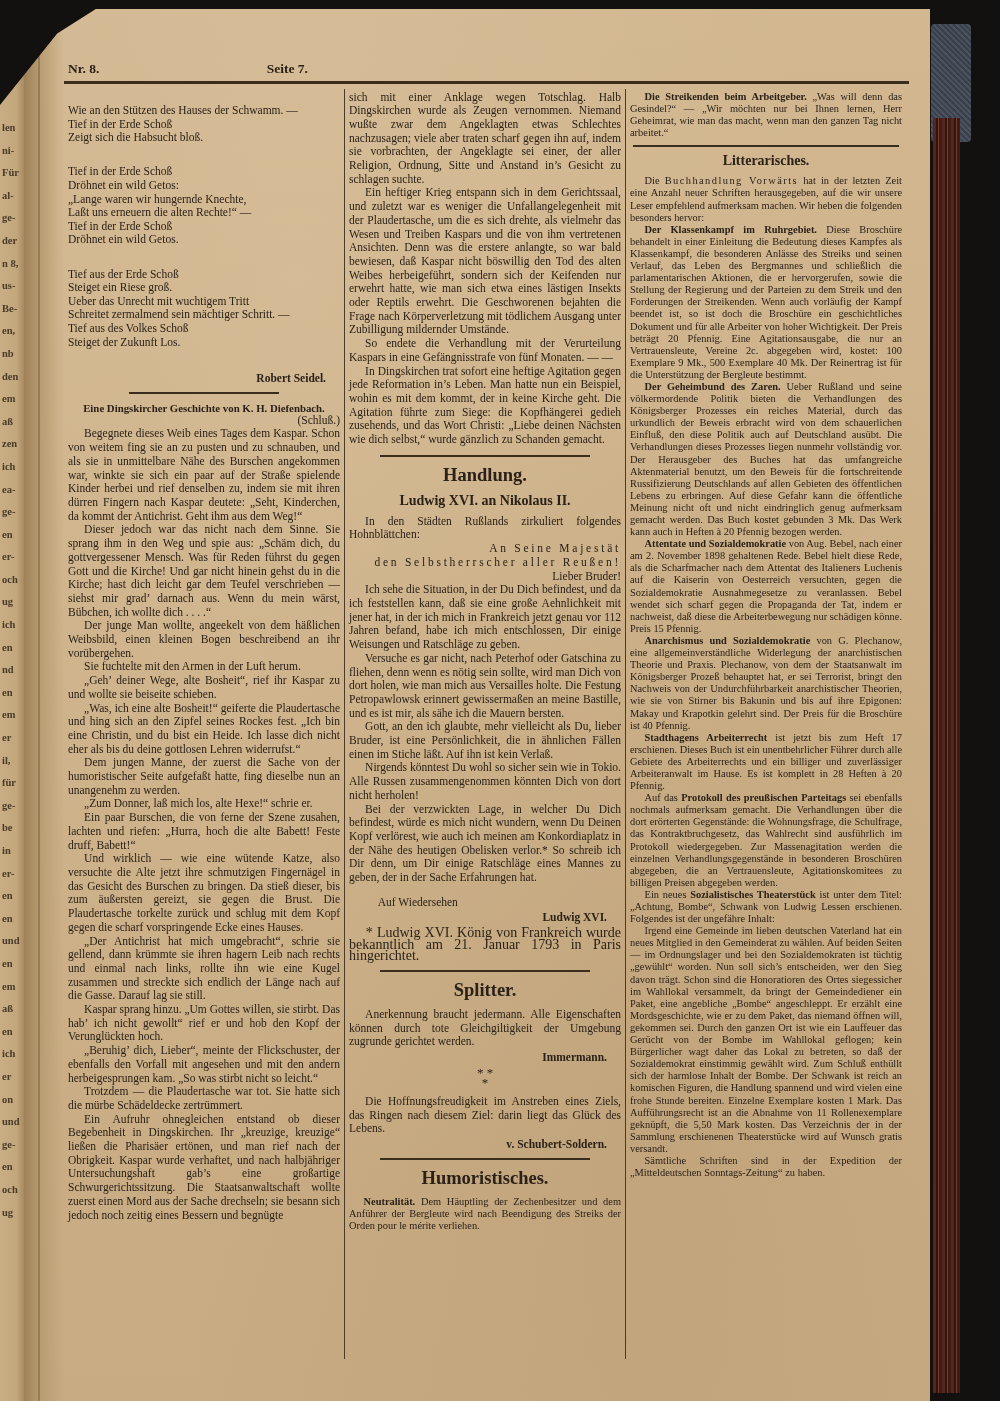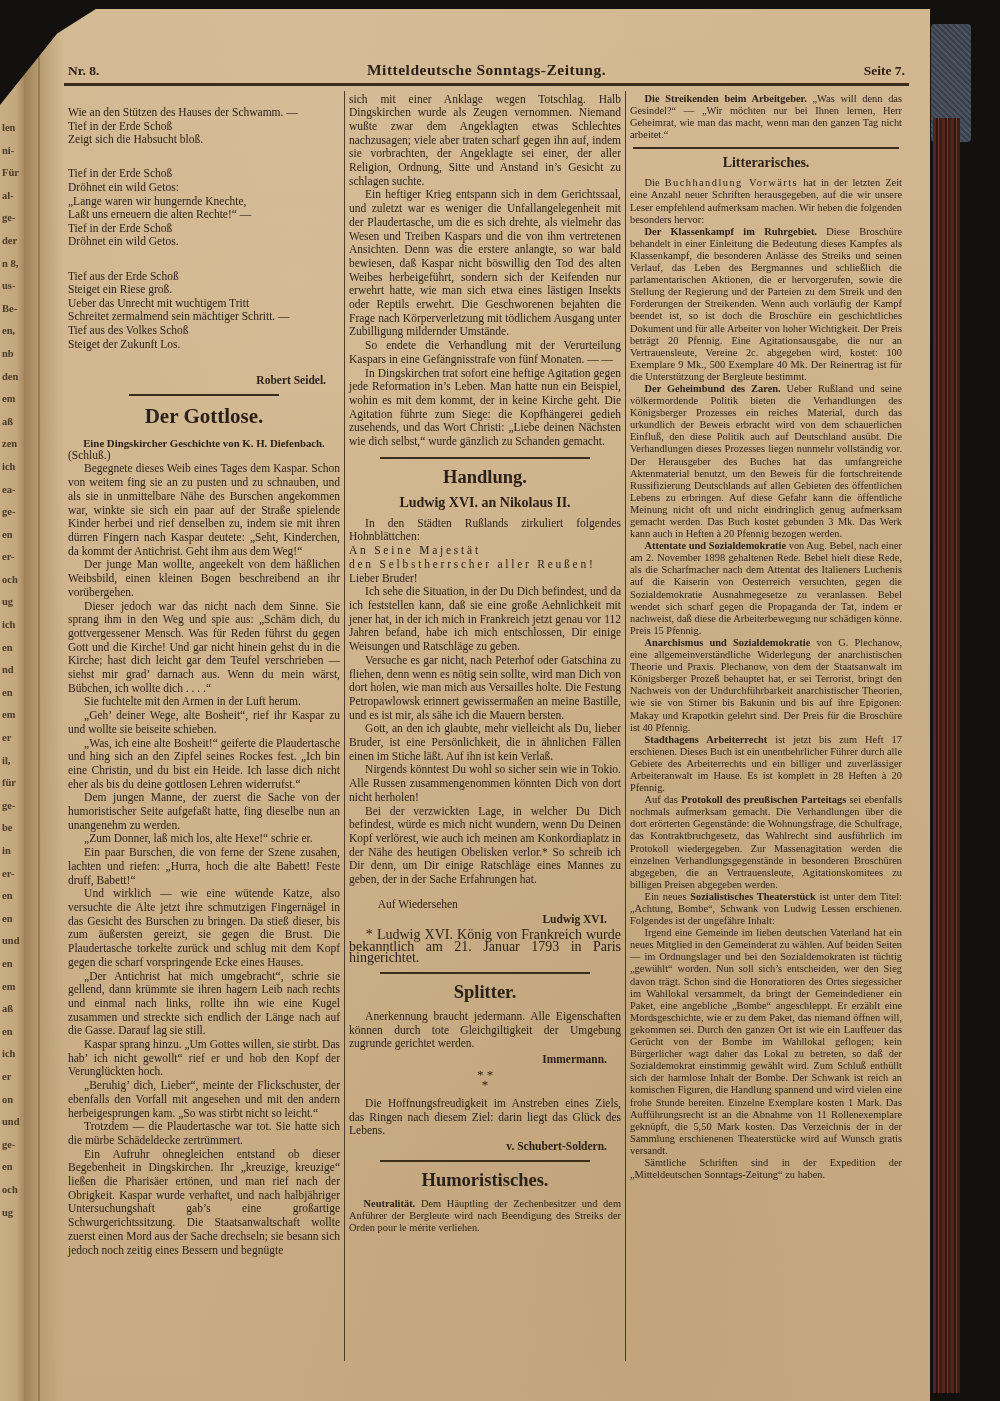--- a/index.html
+++ b/index.html
@@ -68,21 +68,21 @@
   .sig{text-align:right;font-weight:bold;font-size:11.5px;padding-right:14px;margin:2px 0 4px 0;}
   .rule{height:2px;background:#3b2d1d;margin:8px auto;}
   .w150{width:150px;}
   .w210{width:210px;}
   .wfull{width:98%;height:2.5px;margin:6px auto;}
   h2,h3{margin:0;text-align:center;font-weight:bold;}
   .h-big{font-size:21px;margin:4px 0 8px 0;}
   .h-mid{font-size:18.5px;margin:2px 0 7px 0;}
   .h-sub{font-size:14px;margin:0 0 6px 0;}
   .subtitle{font-size:10.8px;font-weight:bold;text-align:center;margin-bottom:0;}
-  .center{text-align:left;text-indent:0;}
+  .center{text-align:right;text-indent:0;}
   .sperr-line{letter-spacing:.24em;}
   .lead{font-weight:bold;}
   .sperr{letter-spacing:.14em;}
   .stars{text-align:center;white-space:pre-line;font-size:13px;line-height:10px;margin:5px 0 7px 0;}
   .footnote{font-size:14px;line-height:11.5px;text-align:justify;text-indent:1.2em;margin-top:3px;}
   .closing{text-indent:2.5em;margin-top:11px;}
 </style>
 </head>
 <body>
 
@@ -138,21 +138,20 @@
 ug</div>
 </div>
 
 <div class="page">
   <div class="gutter"></div>
   <div class="gutter-line"></div>
 
   <div class="content">
     <div class="masthead">
       <span class="issue">Nr. 8.</span>
-      <span class="title">Mitteldeutsche Sonntags-Zeitung.</span>
       <span class="pageno">Seite 7.</span>
     </div>
     <div class="head-rule"></div>
 
     <div class="cols">
 
       <div class="col">
         <div class="poem">
           <p class="stanza">Wie an den Stützen des Hauses der Schwamm. —
 Tief in der Erde Schoß
@@ -165,26 +164,25 @@
 Dröhnet ein wild Getos.</p>
           <p class="stanza">Tief aus der Erde Schoß
 Steiget ein Riese groß.
 Ueber das Unrecht mit wuchtigem Tritt
 Schreitet zermalmend sein mächtiger Schritt. —
 Tief aus des Volkes Schoß
 Steiget der Zukunft Los.</p>
         </div>
         <p class="sig">Robert Seidel.</p>
         <div class="rule w150"></div>
-        <h2 class="h-big">Der Gottlose.</h2>
         <p class="subtitle">Eine Dingskircher Geschichte von K. H. Diefenbach.</p>
         <p class="body center">(Schluß.)</p>
         <p class="body">Begegnete dieses Weib eines Tages dem Kaspar. Schon von weitem fing sie an zu pusten und zu schnauben, und als sie in unmittelbare Nähe des Burschen angekommen war, winkte sie sich ein paar auf der Straße spielende Kinder herbei und rief denselben zu, indem sie mit ihren dürren Fingern nach Kaspar deutete: „Seht, Kinderchen, da kommt der Antichrist. Geht ihm aus dem Weg!“</p>
+        <p class="body">Dieser jedoch war das nicht nach dem Sinne. Sie sprang ihm in den Weg und spie aus: „Schäm dich, du gottvergessener Mensch. Was für Reden führst du gegen Gott und die Kirche! Und gar nicht hinein gehst du in die Kirche; hast dich leicht gar dem Teufel verschrieben — siehst mir grad’ darnach aus. Wenn du mein wärst, Bübchen, ich wollte dich . . . .“</p>
         <p class="body">Der junge Man wollte, angeekelt von dem häßlichen Weibsbild, einen kleinen Bogen beschreibend an ihr vorübergehen.</p>
-        <p class="body">Dieser jedoch war das nicht nach dem Sinne. Sie sprang ihm in den Weg und spie aus: „Schäm dich, du gottvergessener Mensch. Was für Reden führst du gegen Gott und die Kirche! Und gar nicht hinein gehst du in die Kirche; hast dich leicht gar dem Teufel verschrieben — siehst mir grad’ darnach aus. Wenn du mein wärst, Bübchen, ich wollte dich . . . .“</p>
         <p class="body">Sie fuchtelte mit den Armen in der Luft herum.</p>
         <p class="body">„Geh’ deiner Wege, alte Bosheit“, rief ihr Kaspar zu und wollte sie beiseite schieben.</p>
         <p class="body">„Was, ich eine alte Bosheit!“ geiferte die Plaudertasche und hing sich an den Zipfel seines Rockes fest. „Ich bin eine Christin, und du bist ein Heide. Ich lasse dich nicht eher als bis du deine gottlosen Lehren widerrufst.“</p>
         <p class="body">Dem jungen Manne, der zuerst die Sache von der humoristischer Seite aufgefaßt hatte, fing dieselbe nun an unangenehm zu werden.</p>
         <p class="body">„Zum Donner, laß mich los, alte Hexe!“ schrie er.</p>
         <p class="body">Ein paar Burschen, die von ferne der Szene zusahen, lachten und riefen: „Hurra, hoch die alte Babett! Feste druff, Babett!“</p>
         <p class="body">Und wirklich — wie eine wütende Katze, also versuchte die Alte jetzt ihre schmutzigen Fingernägel in das Gesicht des Burschen zu bringen. Da stieß dieser, bis zum äußersten gereizt, sie gegen die Brust. Die Plaudertasche torkelte zurück und schlug mit dem Kopf gegen die scharf vorspringende Ecke eines Hauses.</p>
         <p class="body">„Der Antichrist hat mich umgebracht“, schrie sie gellend, dann krümmte sie ihren hagern Leib nach rechts und einmal nach links, rollte ihn wie eine Kugel zusammen und streckte sich endlich der Länge nach auf die Gasse. Darauf lag sie still.</p>
         <p class="body">Kaspar sprang hinzu. „Um Gottes willen, sie stirbt. Das hab’ ich nicht gewollt“ rief er und hob den Kopf der Verunglückten hoch.</p>
         <p class="body">„Beruhig’ dich, Lieber“, meinte der Flickschuster, der ebenfalls den Vorfall mit angesehen und mit den andern herbeigesprungen kam. „So was stirbt nicht so leicht.“</p>

